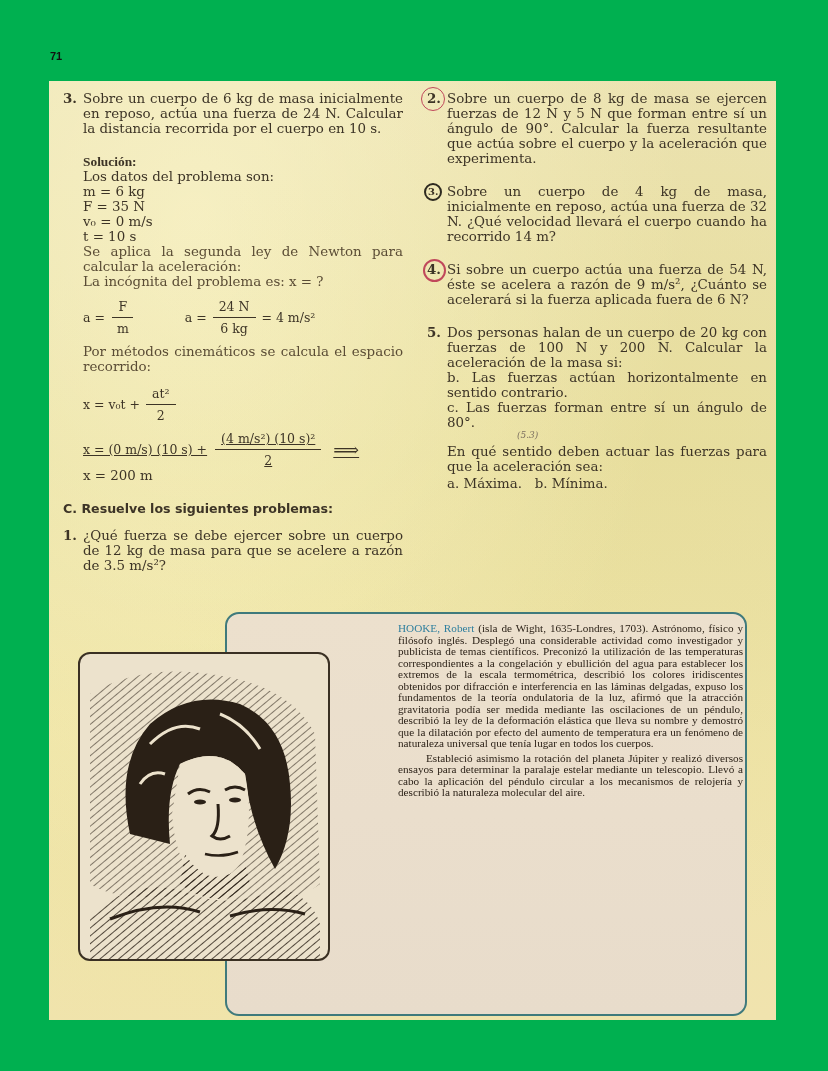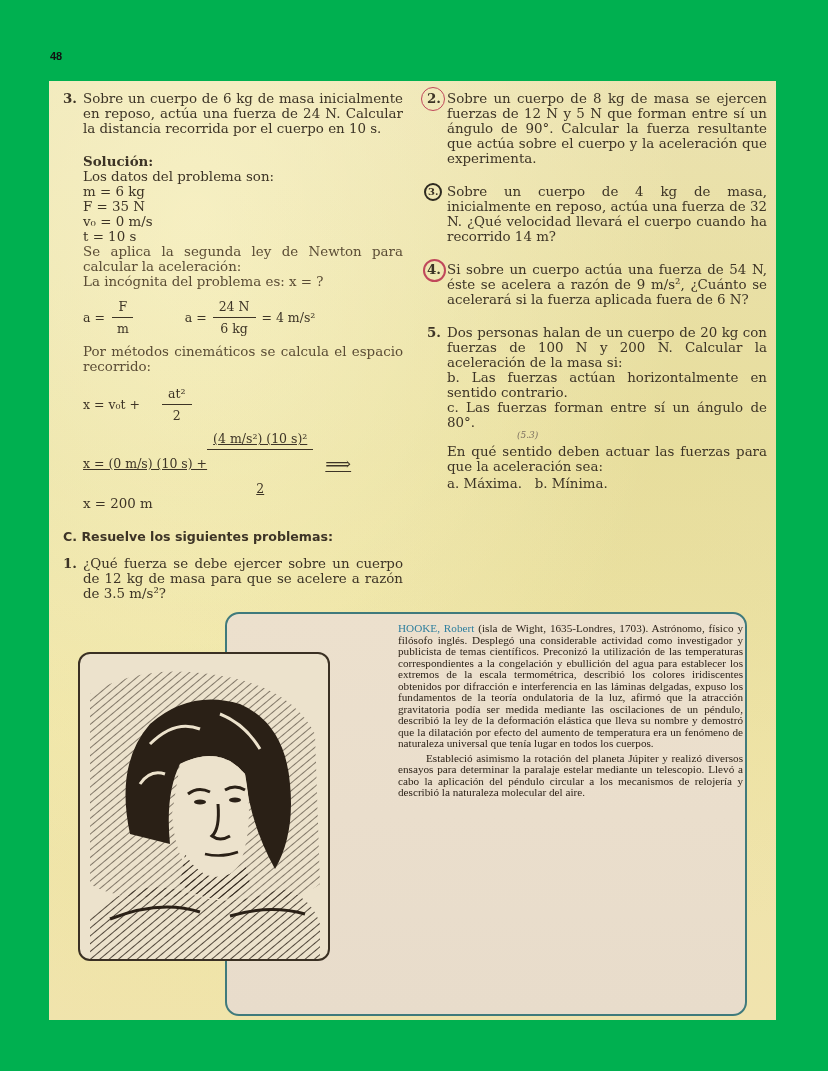--- a/index.html
+++ b/index.html
@@ -20,21 +20,21 @@
       radial-gradient(ellipse at 30% 70%, rgba(240,230,160,0.5), transparent 60%),
       linear-gradient(180deg, #ece3b4 0%, #e8dfa3 40%, #efe4a8 70%, #f0e3ae 100%);
     color: #3d3426;
   }
   .col { position: absolute; font-size: 13.4px; line-height: 15px; }
   .col-left { left: 14px; top: 10px; width: 340px; }
   .col-right { left: 378px; top: 10px; width: 340px; }
   .problem { position: relative; padding-left: 20px; margin-bottom: 0; }
   .problem .num { position: absolute; left: 0; top: 0; font-weight: bold; }
   .problem .text { text-align: justify; }
-  .sol-title { font-weight: bold; margin-top: 18px; padding-left: 20px; }
+  .sol-title { font-weight: bold; margin-top: 18px; padding-left: 20px; font-family: Liberation Serif, serif; }
   .line { padding-left: 20px; }
   .muted { color: #5a4c35; }
   .frac-row { display: flex; align-items: center; padding-left: 20px; margin: 10px 0 8px; font-size: 12.5px; }
   .frac { display: inline-flex; flex-direction: column; align-items: center; margin: 0 6px; }
   .frac .n { border-bottom: 1px solid #3d3426; padding: 0 6px 3px; }
   .frac .d { padding: 3px 6px 0; }
   .eq { display: inline-block; }
   .section-c { font-weight: bold; margin-top: 18px; font-family: "DejaVu Sans", sans-serif; font-size: 12.6px; }
   .circle {
     position: absolute; left: -6px; top: -4px; width: 22px; height: 22px;
@@ -58,21 +58,21 @@
     position: absolute; left: 349px; top: 542px; width: 345px;
     font-family: "Liberation Serif", serif; font-size: 11.2px; line-height: 11.5px;
     text-align: justify; color: #2c2218;
   }
   .bio-name { color: #2f7f9e; font-weight: normal; }
   .bio-p2 { text-indent: 28px; margin-top: 3px; }
 </style>
 </head>
 <body>
 
-<div class="page-number">48</div>
+<div class="page-number">71</div>
 
 <div class="page">
 
   <div class="col col-left">
     <div class="problem">
       <span class="num">3.</span>
       <div class="text">Sobre un cuerpo de 6 kg de masa inicialmente en reposo, actúa una fuerza de 24 N. Calcular la distancia recorrida por el cuerpo en 10 s.</div>
     </div>
 
     <div class="sol-title">Solución:</div>
@@ -94,31 +94,31 @@
       <span class="eq">a =</span>
       <span class="frac">
         <span class="n">24 N</span>
         <span class="d">6 kg</span>
       </span>
       <span class="eq">= 4 m/s²</span>
     </div>
 
     <div class="line muted" style="text-align:justify;">Por métodos cinemáticos se calcula el espacio recorrido:</div>
 
-    <div class="frac-row" style="margin-top:12px;gap:16px;">
+    <div class="frac-row" style="margin-top:12px;">
       <span class="eq">x = v₀t +</span>
       <span class="frac">
         <span class="n">at²</span>
         <span class="d">2</span>
       </span>
     </div>
 
     <div class="frac-row" style="margin:4px 0 0;text-decoration:underline;">
       <span class="eq">x = (0 m/s) (10 s) +</span>
-      <span class="frac" style="margin-left:0;gap:28px;">
+      <span class="frac" style="margin-left:8px;">
         <span class="n">(4 m/s²) (10 s)²</span>
         <span class="d">2</span>
       </span>
       <span class="eq" style="font-size:18px;margin-left:6px;">⟹</span>
     </div>
     <div class="line">x = 200 m</div>
 
     <div class="section-c">C. Resuelve los siguientes problemas:</div>
 
     <div class="problem" style="margin-top:12px;">

